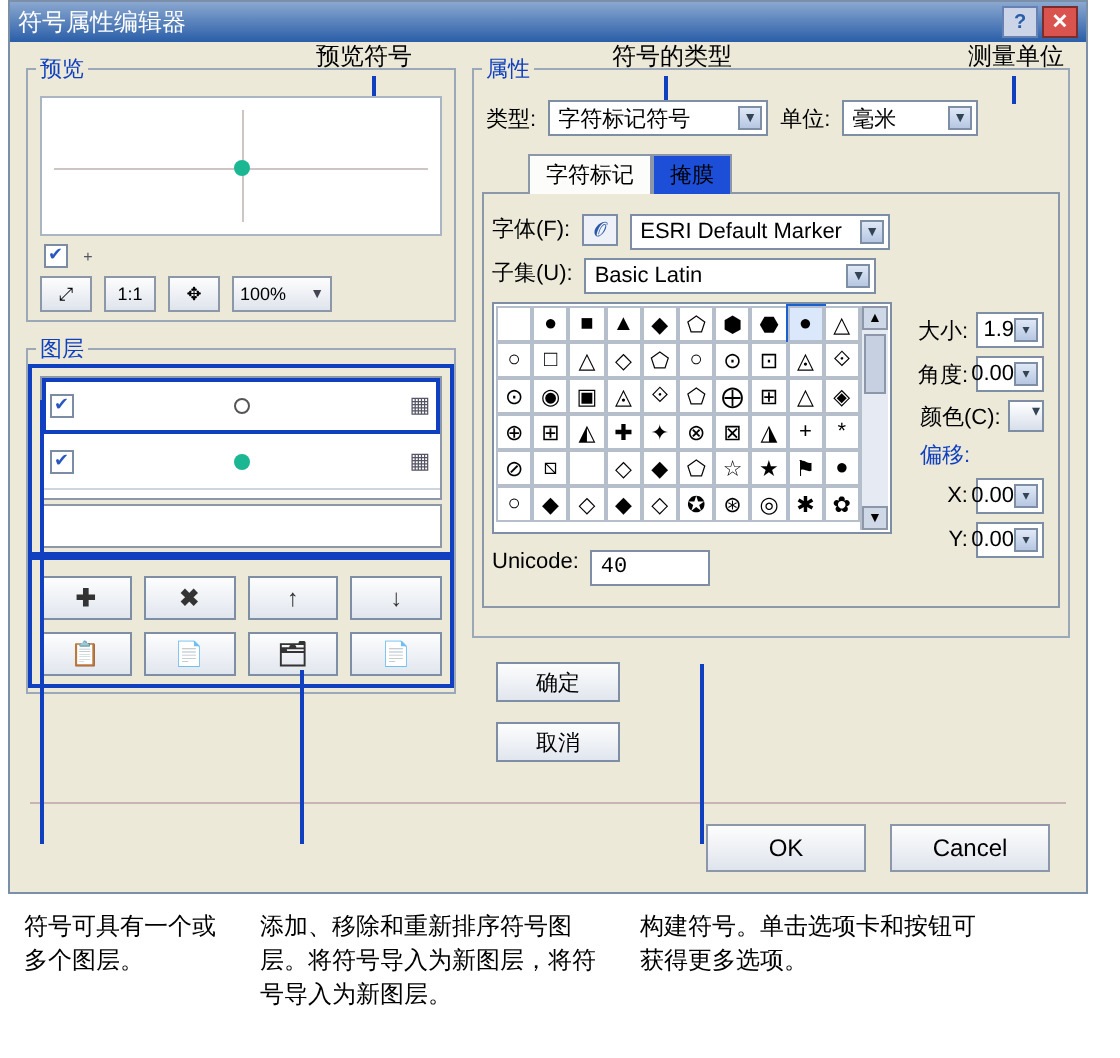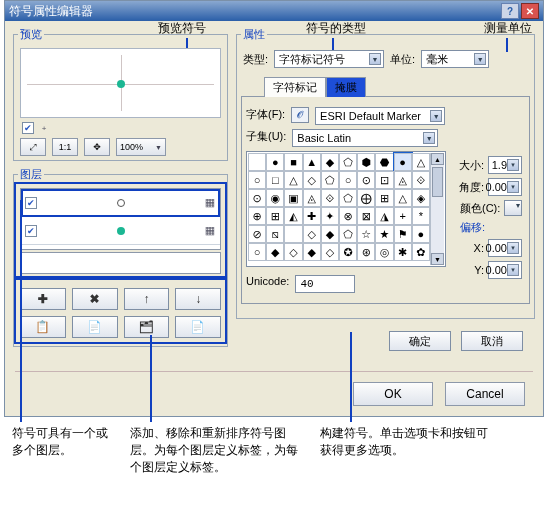--- a/index.html
+++ b/index.html
@@ -146,21 +146,21 @@
 
   .sideprops { position:absolute; right:12px; top:110px; width:62px; font-size:11px; }
   .sideprops .row { display:flex; align-items:center; justify-content:flex-end; gap:4px; margin:4px 0;}
   .colorbox { width:38px;height:16px;border:1px solid #7e8ea4;background:linear-gradient(#fff,#d8dfea);position:relative; }
   .colorbox::after{content:"▾";position:absolute;right:1px;top:0;font-size:8px;color:#345;}
 
   .dlg-right {
     position:relative;
   }
 
-  .dlg-btns { display:flex; gap:10px; justify-content:flex-end; padding:6px 12px; }
+  .dlg-btns { display:flex; gap:10px; justify-content:flex-end; padding:6px 12px;flex-direction:column; }
   .dlgbtn {
     width:62px;height:20px;border:1px solid #7e8ea4;
     background:linear-gradient(#fdfdfd,#e1e6ee);
     display:flex;align-items:center;justify-content:center;font-size:11px;
   }
 
   .hr { height:1px; background:#c8b4b4; margin:6px 10px; }
   .bigok { display:flex; gap:12px; justify-content:flex-end; padding:4px 18px 10px; }
   .bigbtn {
     width:80px;height:24px;border:1px solid #8c98aa;
@@ -439,16 +439,16 @@
 
     <div class="hr"></div>
     <div class="bigok">
       <span class="bigbtn">OK</span>
       <span class="bigbtn">Cancel</span>
     </div>
   </div>
 
   <div class="captions">
     <div class="col" style="width:118px;">符号可具有一个或多个图层。</div>
-    <div class="col" style="width:190px;">添加、移除和重新排序符号图层。为每个图层定义标签，为每个图层定义标签。</div>
+    <div class="col" style="width:190px;">添加、移除和重新排序符号图层。将符号导入为新图层，将符号导入为新图层。</div>
     <div class="col" style="width:190px;">构建符号。单击选项卡和按钮可获得更多选项。</div>
   </div>
 </div>
 
 </body></html>

